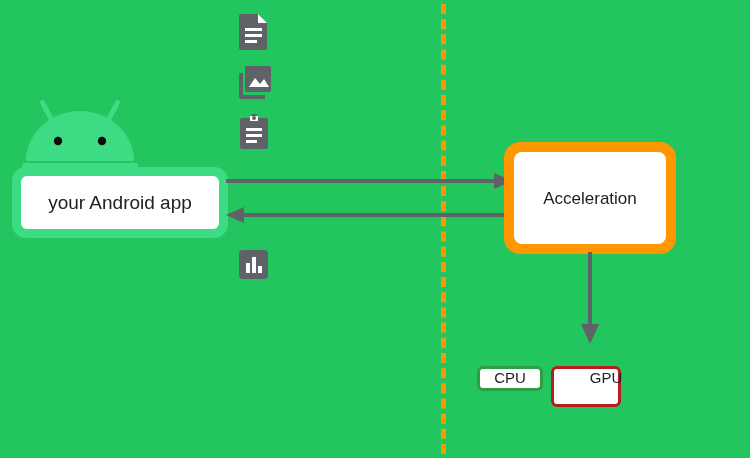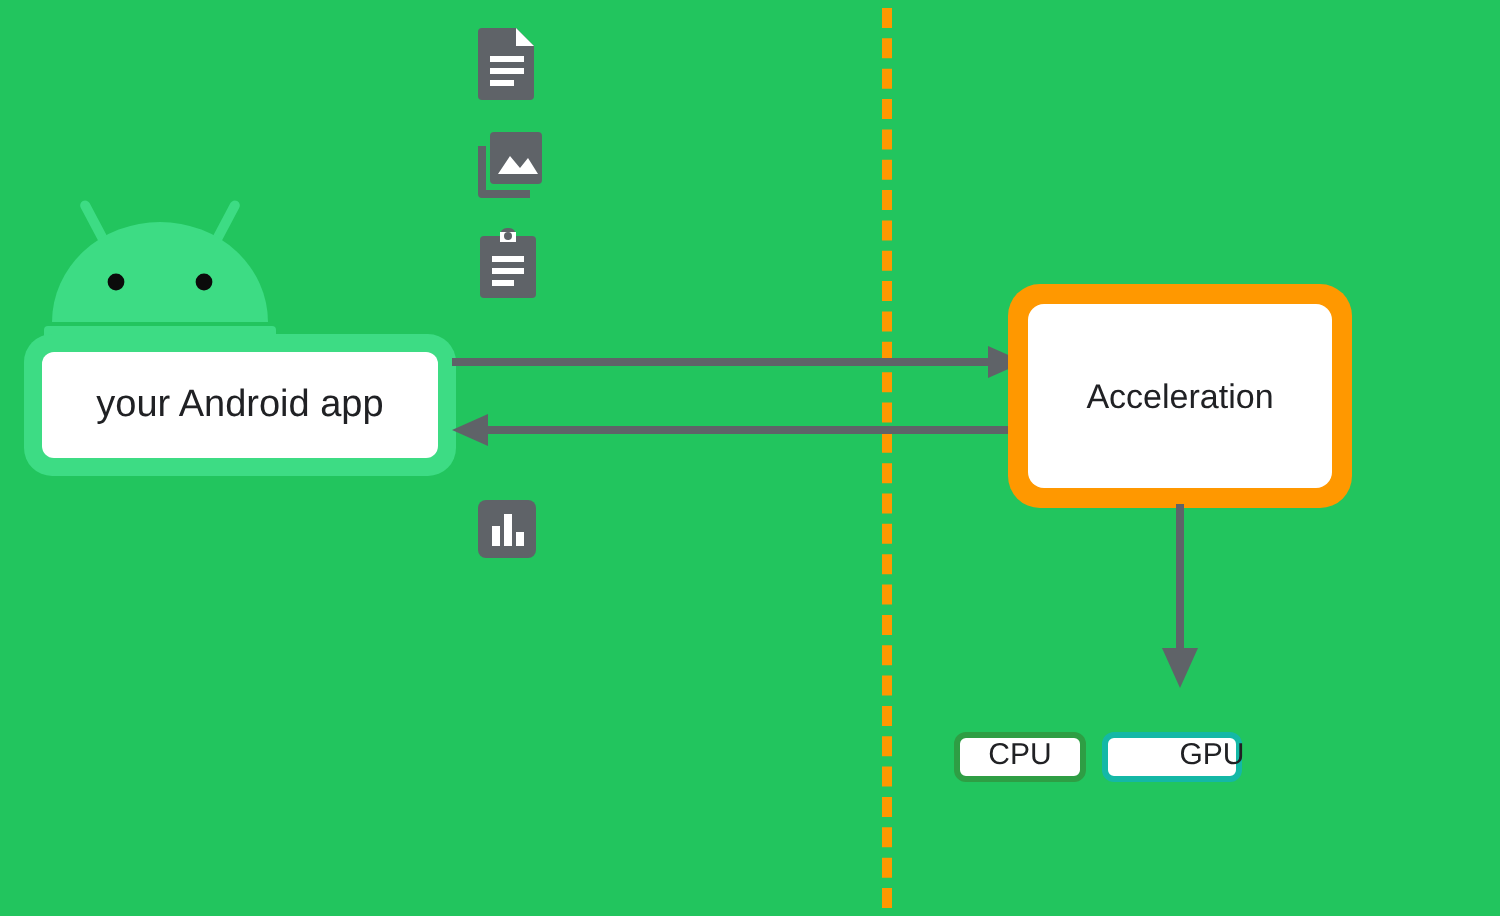--- a/index.html
+++ b/index.html
@@ -129,22 +129,22 @@
   }
   .chip-label {
     font-size: 15px;
     color: #202124;
   }
   #chip-cpu {
     left: 477px; top: 366px; width: 66px; height: 25px;
     border: 3px solid #2E9E44;
   }
   #chip-gpu {
-    left: 551px; top: 366px; width: 70px; height: 25px;
-    border: 3px solid #14b8a6;
+    left: 551px; top: 366px; width: 70px; height: 41px;
+    border: 3px solid #b91c1c;
     padding-left: 40px;
   }
 </style>
 </head>
 <body>
 
 <div id="canvas">
 
   <div class="android-robot">
     <svg viewBox="0 0 116 78" xmlns="http://www.w3.org/2000/svg" aria-hidden="true">

